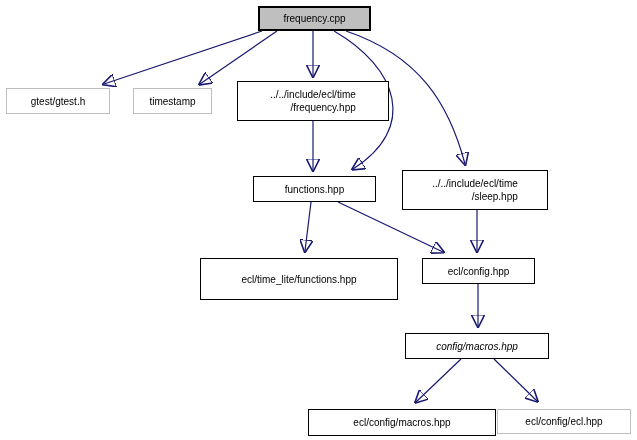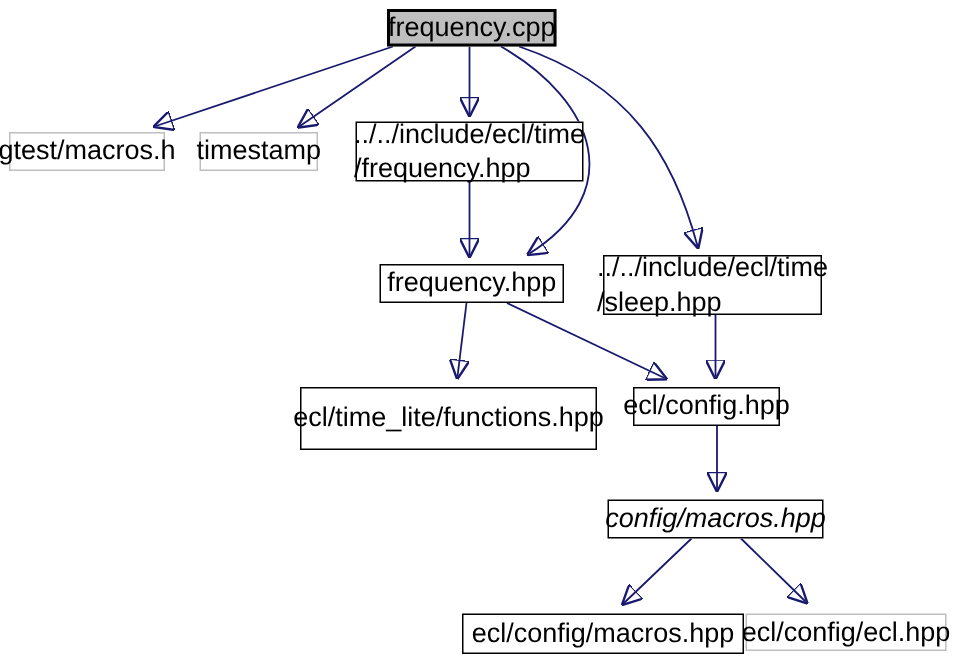--- a/index.html
+++ b/index.html
@@ -9,25 +9,25 @@
     background:#ffffff;
     font-family:"Liberation Sans", sans-serif;
     overflow:hidden;
   }
   .edges{position:absolute;left:0;top:0;width:637px;height:440px;}
   .edges path{fill:none;stroke:#191970;stroke-width:1.2px;}
   .node{
     position:absolute;
     box-sizing:border-box;
     display:flex;align-items:center;justify-content:center;
-    text-align:left;
+    text-align:right;
     background:#ffffff;
     border:1px solid #000000;
     color:#000000;
-    font-size:18px;line-height:1.3;
+    font-size:10px;line-height:1.3;
     white-space:pre-line;
     cursor:pointer;
   }
   .node.root{
     background:#bfbfbf;
     border:2px solid #000000;
     cursor:default;
   }
   .node.external{
     border:1px solid #bebebe;
@@ -54,35 +54,35 @@
     <path d="M 311 202 L 305 251" marker-end="url(#arrow)"></path>
     <path d="M 338 202 L 443 252" marker-end="url(#arrow)"></path>
     <path d="M 477 210 L 477 251" marker-end="url(#arrow)"></path>
     <path d="M 478 284 L 478 326" marker-end="url(#arrow)"></path>
     <path d="M 461 359 L 416 402" marker-end="url(#arrow)"></path>
     <path d="M 494 359 L 537 401" marker-end="url(#arrow)"></path>
   </svg>
 
   <div class="node root" style="left:258px;top:6px;width:113px;height:25px;">frequency.cpp</div>
 
-  <div class="node external" style="left:6px;top:88px;width:104px;height:26px;">gtest/macros.h</div>
+  <div class="node external" style="left:6px;top:88px;width:104px;height:26px;">gtest/gtest.h</div>
 
   <div class="node external" style="left:133px;top:88px;width:79px;height:26px;">timestamp</div>
 
   <div class="node" style="left:237px;top:81px;width:152px;height:40px;">../../include/ecl/time
 /frequency.hpp</div>
 
-  <div class="node" style="left:253px;top:176px;width:123px;height:26px;">frequency.hpp</div>
+  <div class="node" style="left:253px;top:176px;width:123px;height:26px;">functions.hpp</div>
 
   <div class="node" style="left:402px;top:170px;width:146px;height:40px;">../../include/ecl/time
 /sleep.hpp</div>
 
   <div class="node" style="left:200px;top:258px;width:198px;height:42px;">ecl/time_lite/functions.hpp</div>
 
-  <div class="node" style="left:422px;top:258px;width:98px;height:26px;">ecl/config.hpp</div>
+  <div class="node" style="left:422px;top:258px;width:113px;height:26px;">ecl/config.hpp</div>
 
   <div class="node" style="left:405px;top:333px;width:144px;height:26px;font-style:italic;">config/macros.hpp</div>
 
   <div class="node" style="left:308px;top:409px;width:188px;height:27px;">ecl/config/macros.hpp</div>
 
   <div class="node external" style="left:497px;top:409px;width:134px;height:25px;">ecl/config/ecl.hpp</div>
 
 </div>
 
 </body></html>

